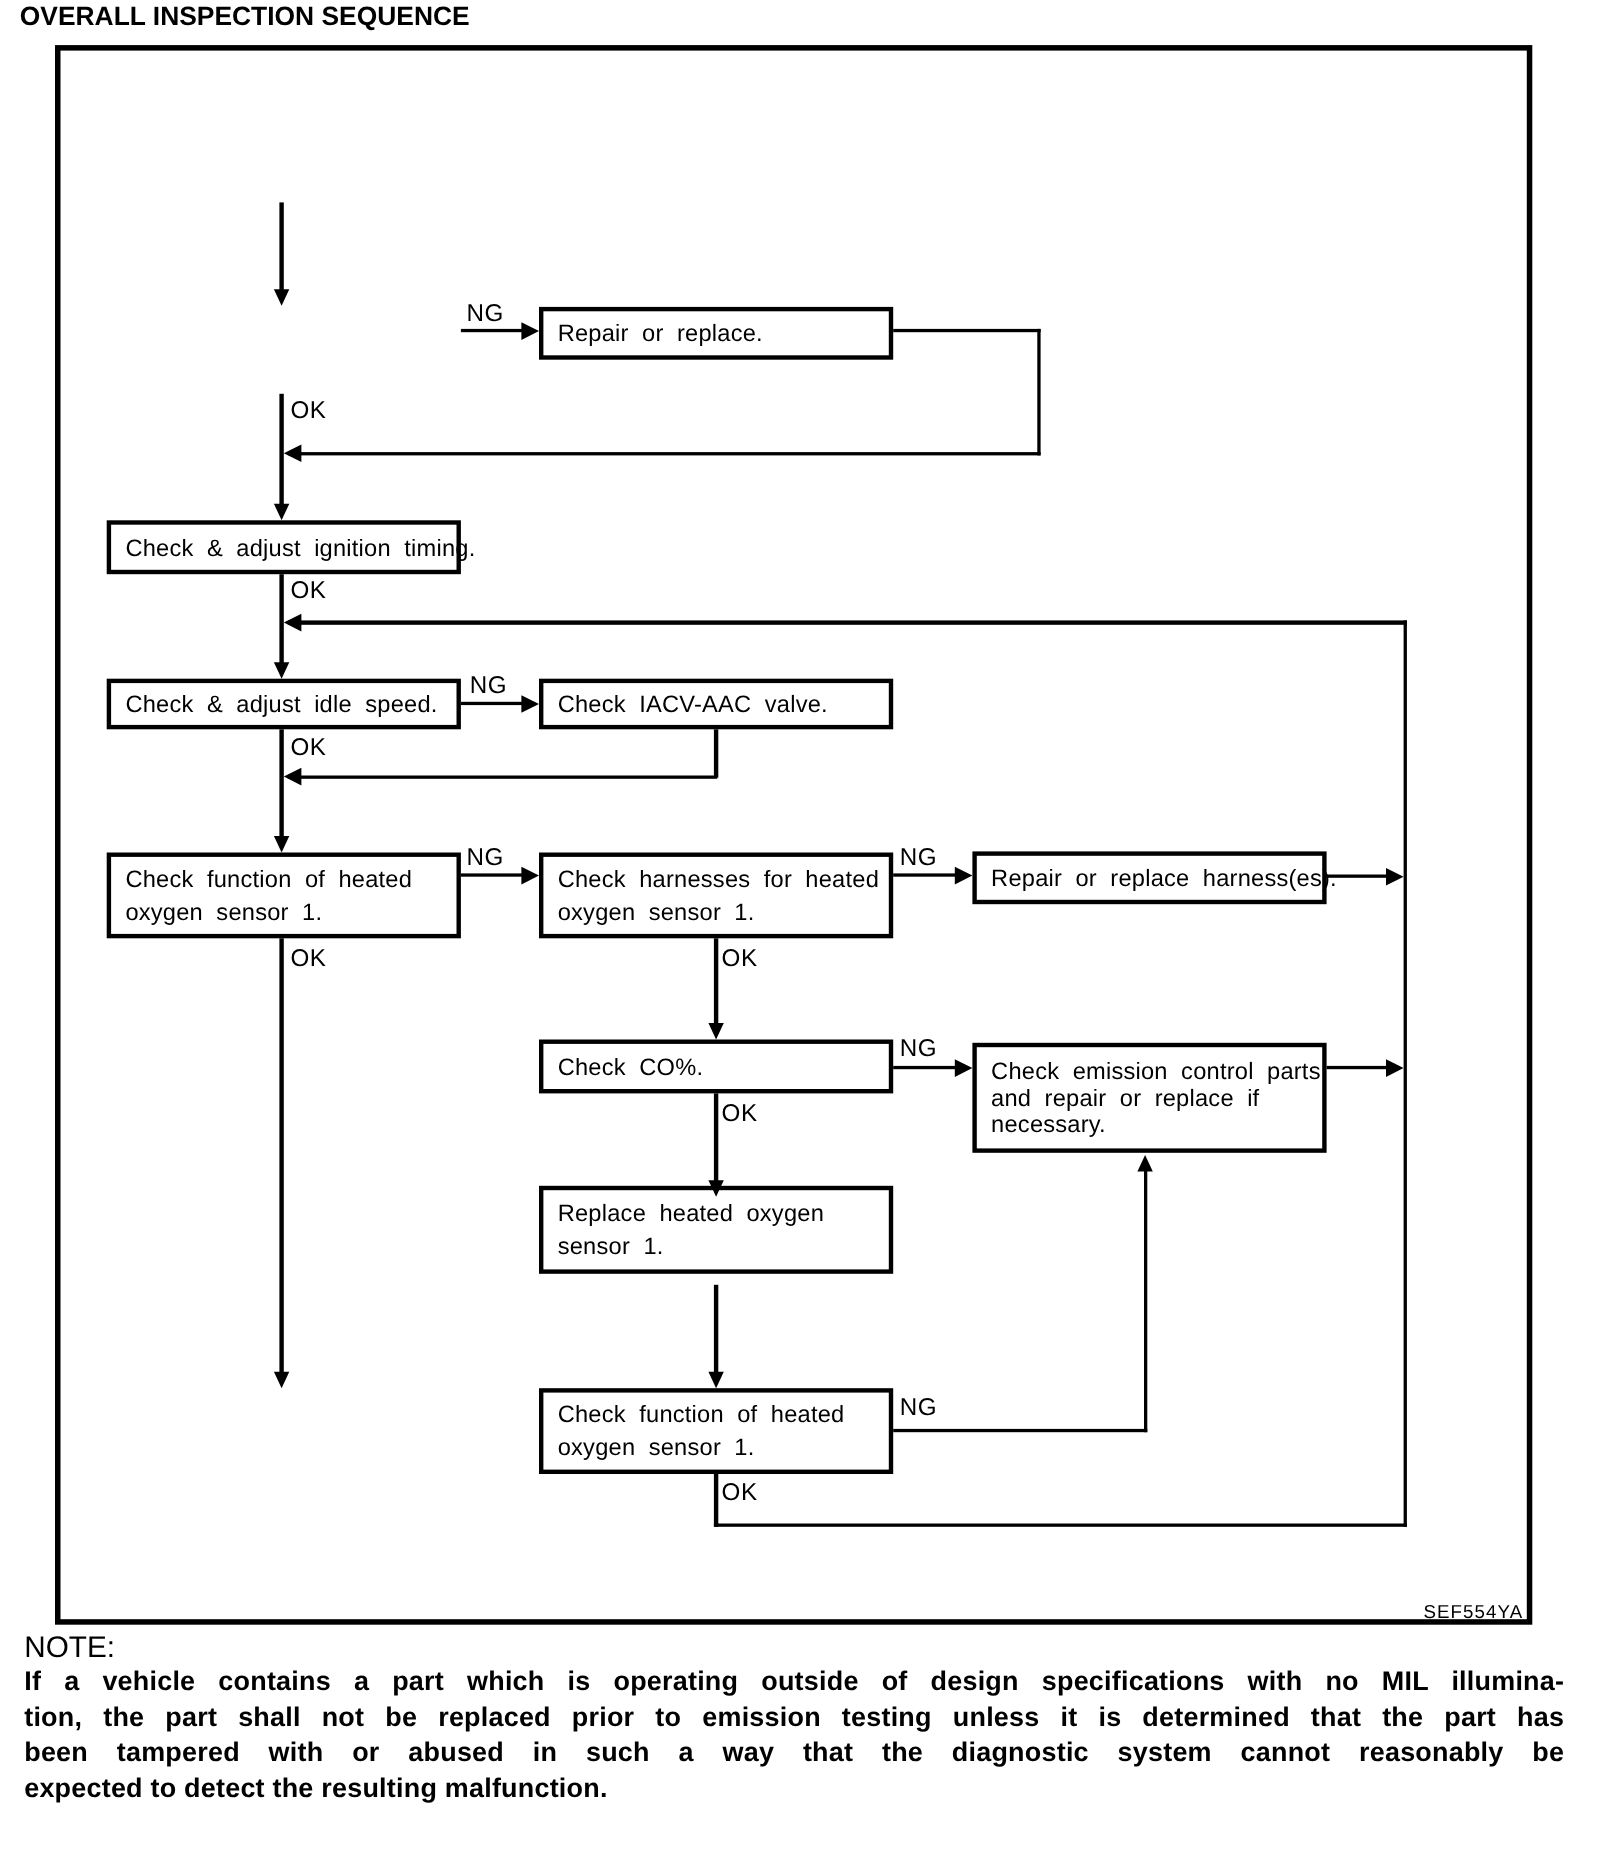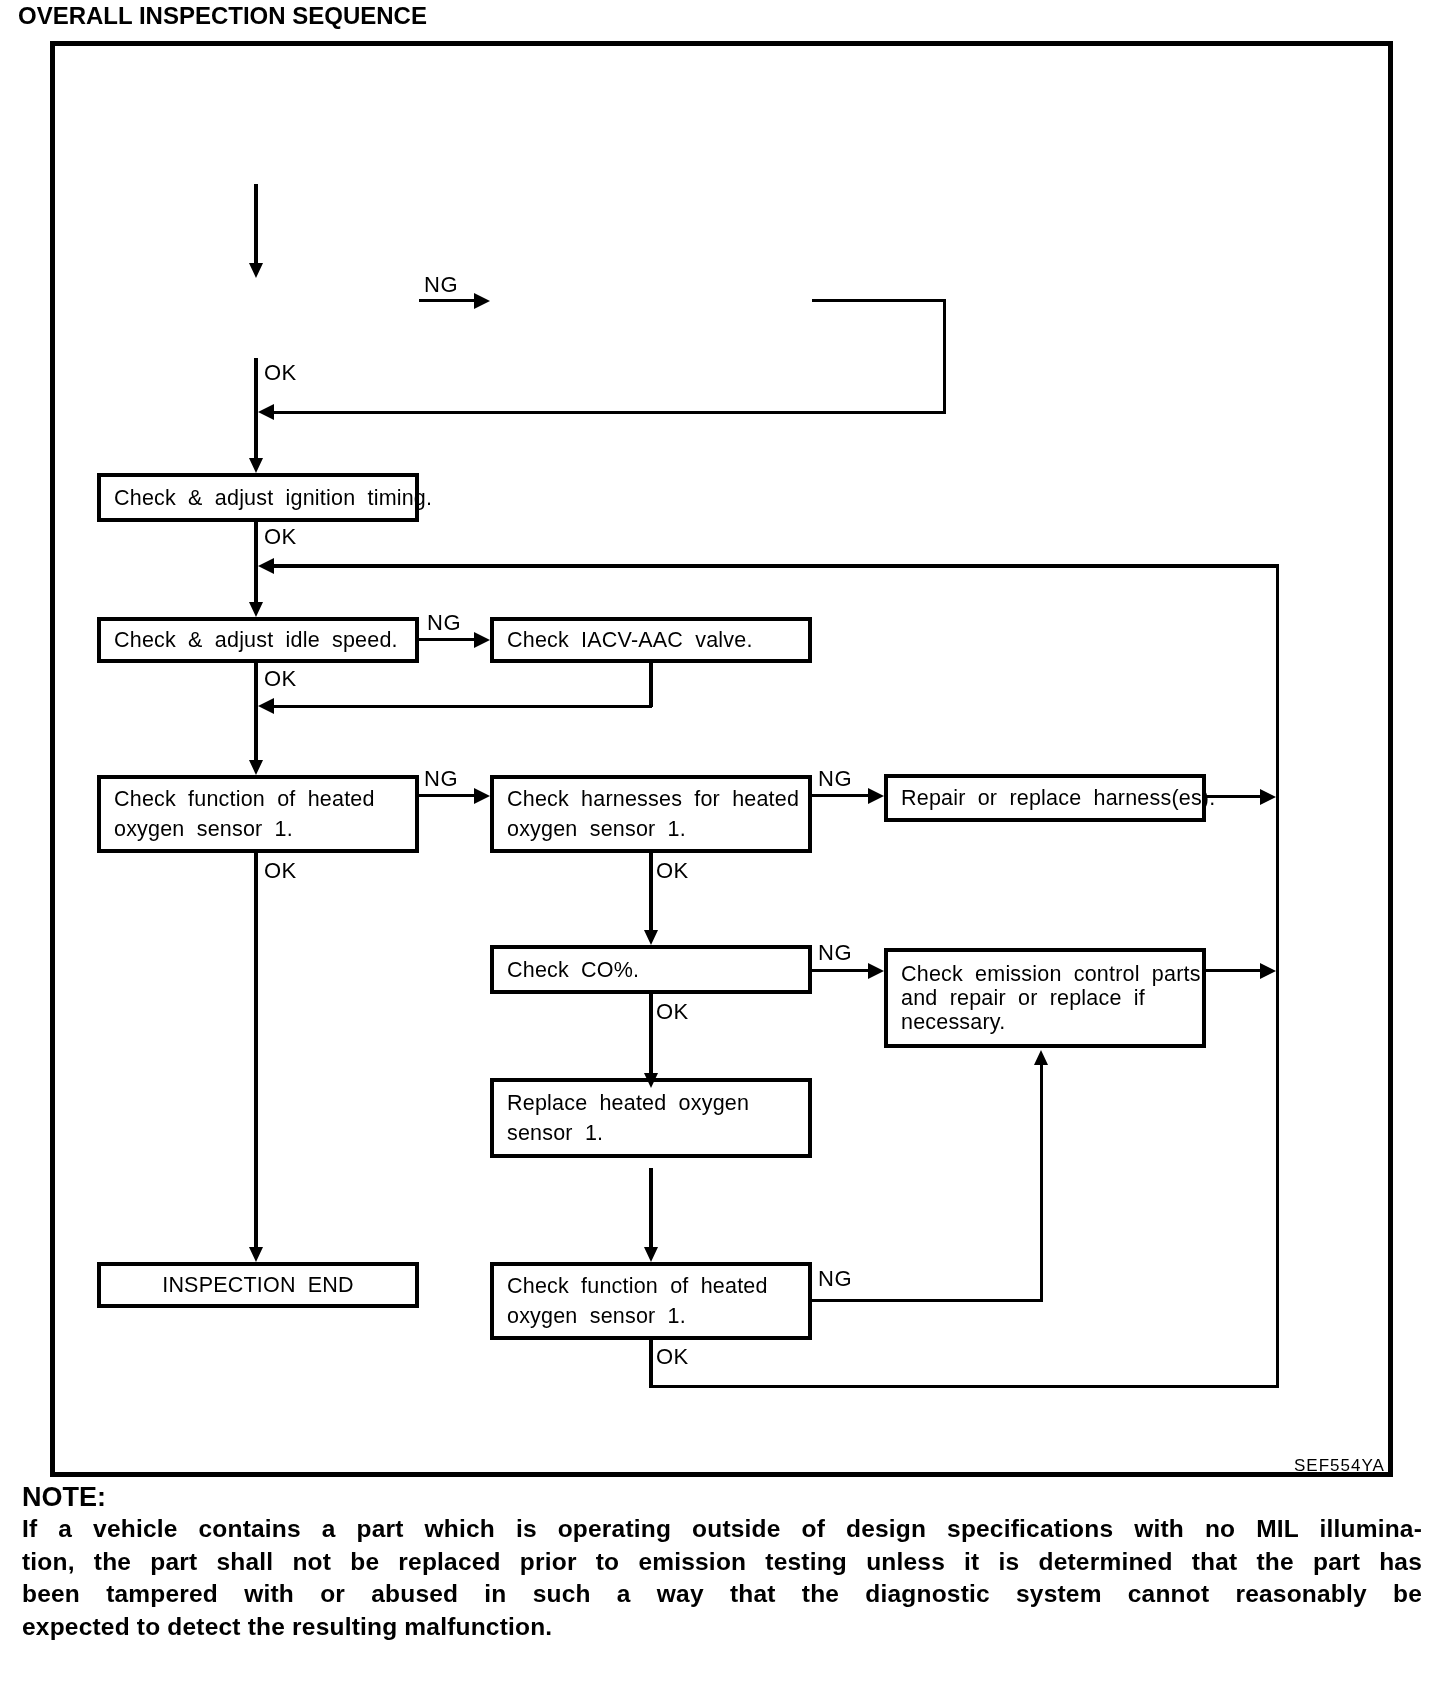--- a/index.html
+++ b/index.html
@@ -13,33 +13,36 @@
   .box .bl{padding-left:13px;white-space:nowrap;}
   .box.center{align-items:center;}
   .box.center .bl{padding-left:0;}
   .hline,.vline{background:#000;}
   .lab{font-size:22px;letter-spacing:0.5px;white-space:nowrap;}
   .ad{width:0;height:0;border-left:7px solid transparent;border-right:7px solid transparent;border-top:15px solid #000;}
   .au{width:0;height:0;border-left:7px solid transparent;border-right:7px solid transparent;border-bottom:15px solid #000;}
   .ar{width:0;height:0;border-top:8px solid transparent;border-bottom:8px solid transparent;border-left:16px solid #000;}
   .al{width:0;height:0;border-top:8px solid transparent;border-bottom:8px solid transparent;border-right:16px solid #000;}
   #figcode{left:1294px;top:1456px;font-size:17px;letter-spacing:1px;}
-  #note-heading{left:22px;top:1482px;font-size:27px;font-weight:bold;}
+  #note-heading{left:22px;top:1482px;font-size:27px;font-weight:normal;}
   #note-lines{left:22px;top:1513px;width:1400px;font-size:24.5px;font-weight:bold;letter-spacing:0.2px;}
   .note-line{height:32.5px;line-height:32.5px;text-align:justify;text-align-last:justify;white-space:nowrap;}
   .note-line.last{text-align:left;text-align-last:left;}
 </style>
 </head>
 <body>
 
 <div id="page">
 
   <div id="title" class="abs">OVERALL INSPECTION SEQUENCE</div>
   <div id="frame" class="abs"></div>
 
+  <div class="abs box" style="left:490px;top:279px;width:322px;height:48px;">
+    <div class="bl">Repair or replace.</div>
+  </div>
   <div class="abs box" style="left:97px;top:473px;width:322px;height:49px;">
     <div class="bl">Check &amp; adjust ignition timing.</div>
   </div>
   <div class="abs box" style="left:97px;top:617px;width:322px;height:46px;">
     <div class="bl">Check &amp; adjust idle speed.</div>
   </div>
   <div class="abs box" style="left:490px;top:617px;width:322px;height:46px;">
     <div class="bl">Check IACV-AAC valve.</div>
   </div>
   <div class="abs box" style="left:97px;top:775px;width:322px;height:78px;">
@@ -57,23 +60,20 @@
     <div class="bl">Check CO%.</div>
   </div>
   <div class="abs box" style="left:884px;top:948px;width:322px;height:100px;line-height:24px;">
     <div class="bl">Check emission control parts</div>
     <div class="bl">and repair or replace if</div>
     <div class="bl">necessary.</div>
   </div>
   <div class="abs box" style="left:490px;top:1078px;width:322px;height:80px;">
     <div class="bl">Replace heated oxygen</div>
     <div class="bl">sensor 1.</div>
-  </div>
-  <div class="abs box center" style="left:97px;top:1262px;width:322px;height:46px;">
-    <div class="bl">INSPECTION END</div>
   </div>
   <div class="abs box" style="left:490px;top:1262px;width:322px;height:78px;">
     <div class="bl">Check function of heated</div>
     <div class="bl">oxygen sensor 1.</div>
   </div>
 
   <div class="abs vline" style="left:254px;top:184px;width:4px;height:81px;"></div>
   <div class="abs ad" style="left:249px;top:263px;"></div>
   <div class="abs vline" style="left:254px;top:358px;width:4px;height:102px;"></div>
   <div class="abs ad" style="left:249px;top:458px;"></div>

